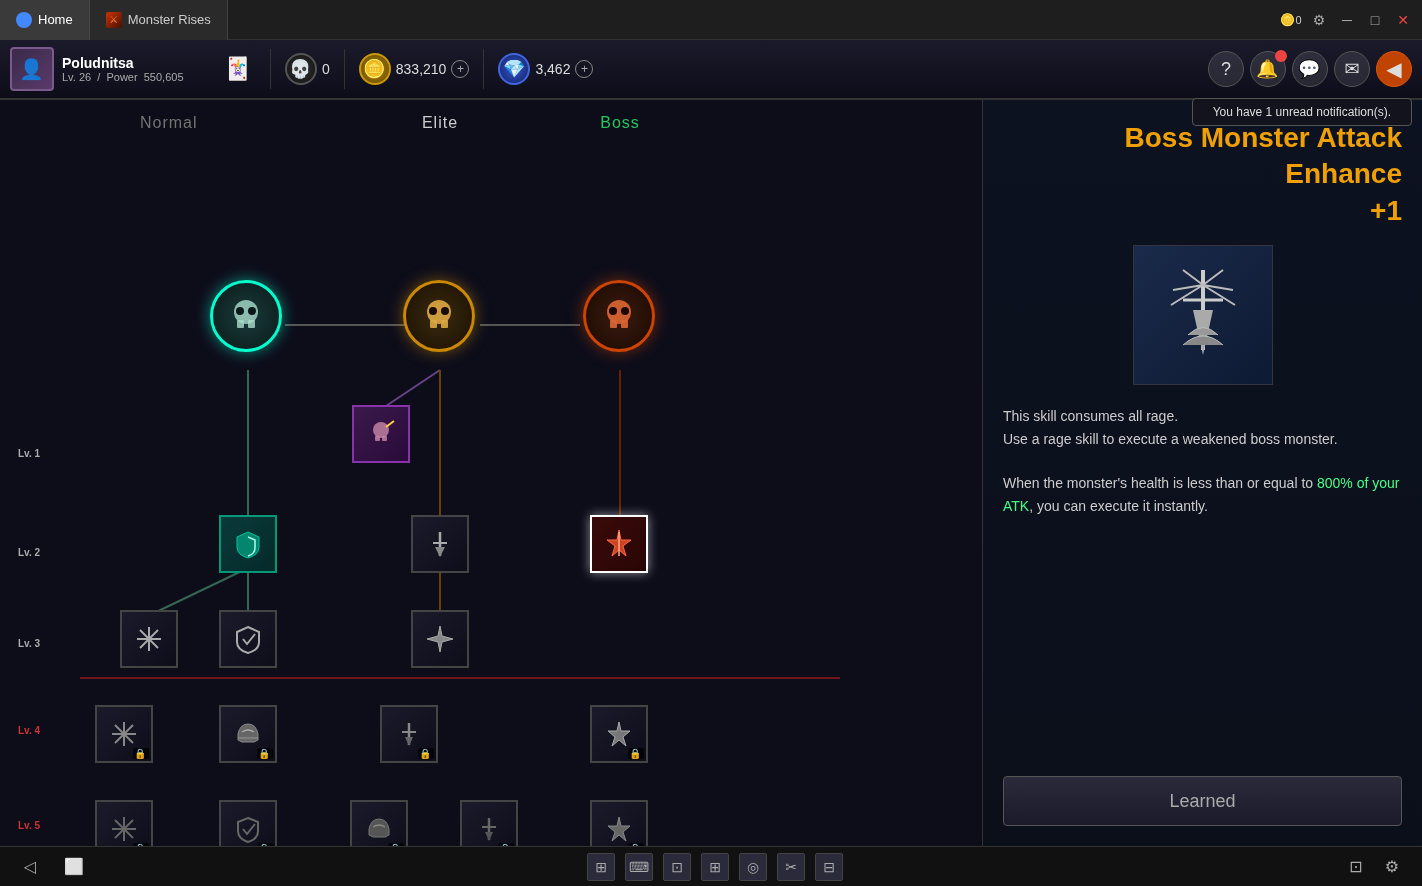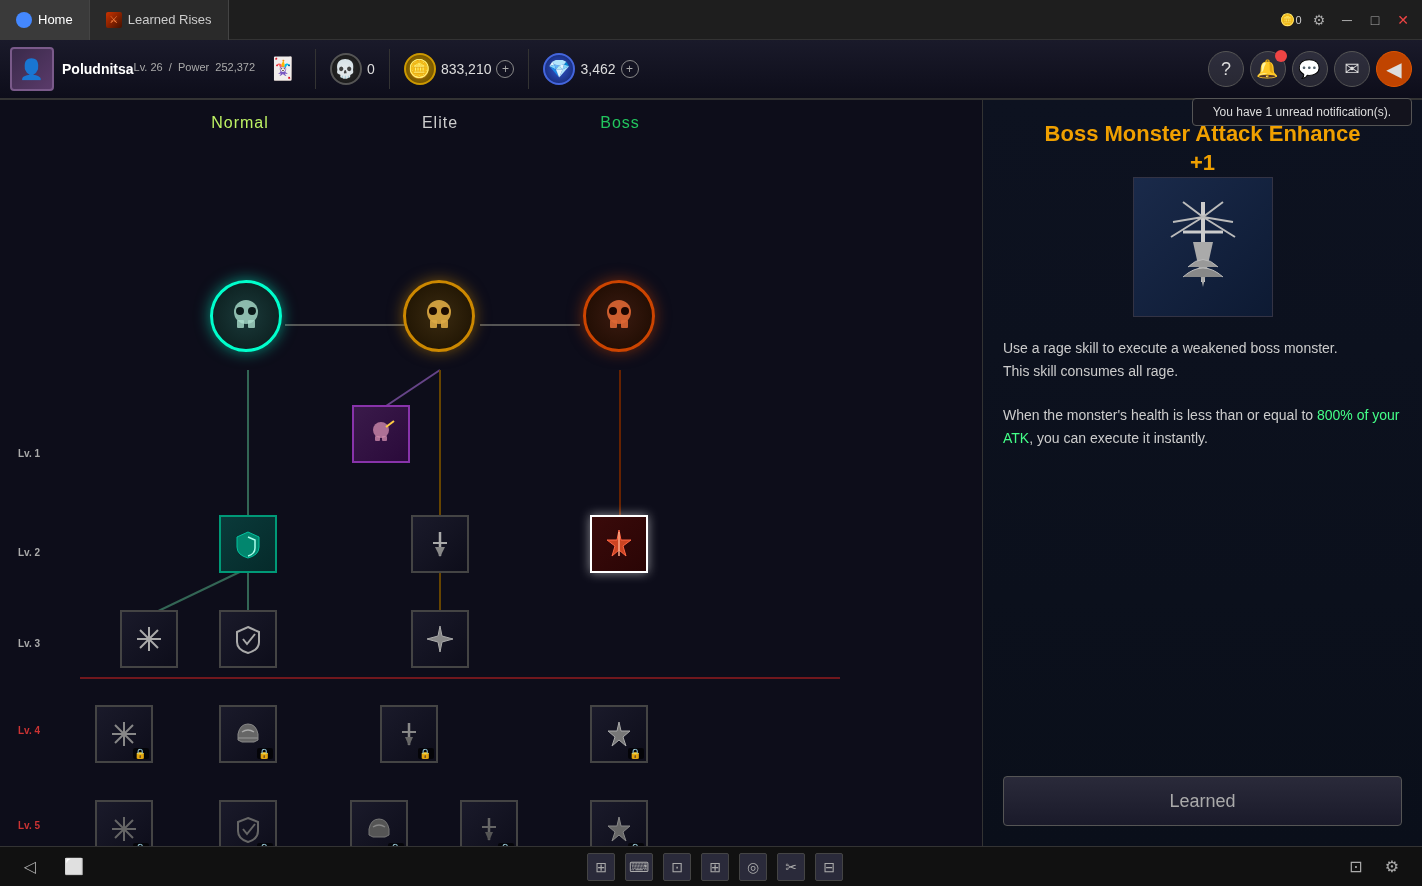--- a/index.html
+++ b/index.html
@@ -87,21 +87,21 @@
       height: 44px;
       border-radius: 4px;
       background: linear-gradient(135deg, #3a2a4a, #5a3a6a);
       border: 2px solid #7a5a8a;
       overflow: hidden;
       display: flex;
       align-items: center;
       justify-content: center;
       font-size: 20px;
     }
-    #player-details { display: flex; }
+    #player-details { display: flex; flex-direction: column; }
     #player-name { color: #fff; font-size: 14px; font-weight: bold; }
     #player-level { color: #aaa; font-size: 11px; }
     #jester-icon {
       width: 36px;
       height: 36px;
       font-size: 22px;
       display: flex;
       align-items: center;
       justify-content: center;
     }
@@ -299,24 +299,25 @@
     #right-panel {
       width: 440px;
       background: linear-gradient(180deg, #0d1220 0%, #0a0f1a 100%);
       border-left: 1px solid #333;
       padding: 20px;
       display: flex;
       flex-direction: column;
     }
     #skill-title {
       color: #f0a000;
-      font-size: 22px;
+      font-size: 28px;
       font-weight: bold;
-      text-align: center;
+      text-align: right;
       line-height: 1.3;
+      margin-bottom: 16px;
     }
     #skill-image {
       width: 140px;
       height: 140px;
       background: linear-gradient(135deg, #1a2a4a, #0d1a33);
       border: 1px solid #334;
       margin: 0 auto 20px;
       display: flex;
       align-items: center;
       justify-content: center;
@@ -398,21 +399,21 @@
 <body>
 
 <div id="titlebar">
   <div id="titlebar-left">
     <div class="tab active">
       <div class="tab-icon blue"></div>
       <span>Home</span>
     </div>
     <div class="tab">
       <div style="width:16px;height:16px;background:linear-gradient(135deg,#cc3300,#441100);border-radius:2px;display:flex;align-items:center;justify-content:center;font-size:10px;color:#ff8844;">⚔</div>
-      <span>Learned Rises</span>
+      <span>Monster Rises</span>
     </div>
   </div>
   <div id="titlebar-right">
     <div class="title-btn">
       <span style="color:#f0a000;font-size:12px;">🪙</span>
       <span style="color:#ccc;font-size:11px;">0</span>
     </div>
     <div class="title-btn">⚙</div>
     <div class="title-btn">─</div>
     <div class="title-btn">□</div>
@@ -422,21 +423,21 @@
 
 <div id="topbar">
   <div id="player-info">
     <div id="avatar">👤</div>
     <div id="player-details">
       <span id="player-name">Poludnitsa</span>
       <span id="player-level">
         <span>Lv. 26</span>
         &nbsp;/&nbsp;
         <span>Power</span>
-        &nbsp;<span>252,372</span>
+        &nbsp;<span>550,605</span>
       </span>
     </div>
   </div>
   <div id="jester-icon">🃏</div>
   <div class="hud-sep"></div>
   <div class="hud-item">
     <div class="hud-icon skull">💀</div>
     <span>0</span>
   </div>
   <div class="hud-sep"></div>
@@ -464,21 +465,21 @@
   <div id="notification-popup">
     <span>You have 1 unread notification(s).</span>
   </div>
 </div>
 
 <div id="main">
 
   <div id="skill-tree-panel">
 
     <div style="position:absolute;top:14px;left:140px;right:0;display:flex;pointer-events:none;">
-      <div style="width:200px;text-align:center;color:#bef264;font-size:16px;letter-spacing:1px;">Normal</div>
+      <div style="width:200px;text-align:left;color:#737373;font-size:16px;letter-spacing:1px;">Normal</div>
       <div style="width:200px;text-align:center;color:#ccc;font-size:16px;letter-spacing:1px;">Elite</div>
       <div style="width:160px;text-align:center;color:#22c55e;font-size:16px;letter-spacing:1px;">Boss</div>
     </div>
 
     <svg id="tree-svg">
 
       <line x1="248" y1="270" x2="248" y2="415" stroke="#336655" stroke-width="2"></line>
 
       <line x1="248" y1="468" x2="150" y2="515" stroke="#336655" stroke-width="2"></line>
 
@@ -717,22 +718,22 @@
         <line x1="20" y1="35" x2="60" y2="35" stroke="#ccc" stroke-width="3"></line>
         <path d="M30 45 L40 90 L50 45 Z" fill="#aaa"></path>
 
         <path d="M40 20 L20 5 M40 20 L60 5 M40 20 L10 25 M40 20 L70 25 M40 20 L8 40 M40 20 L72 40" stroke="#bbb" stroke-width="2" fill="none"></path>
 
         <path d="M25 70 Q40 55 55 70" fill="#999" stroke="#bbb" stroke-width="1"></path>
         <path d="M20 80 Q40 62 60 80" fill="#888" stroke="#bbb" stroke-width="1"></path>
       </svg>
     </div>
     <div id="skill-description">
+      <p>This skill consumes all rage.</p>
       <p>Use a rage skill to execute a weakened boss monster.</p>
-      <p>This skill consumes all rage.</p>
       <br>
       <p>
         <span>When the monster's health is less than or equal to </span><span class="highlight">800% of your ATK</span><span>, you can execute it instantly.</span>
       </p>
     </div>
     <div id="skill-footer">
       <button id="learned-btn">Learned</button>
     </div>
   </div>
 

